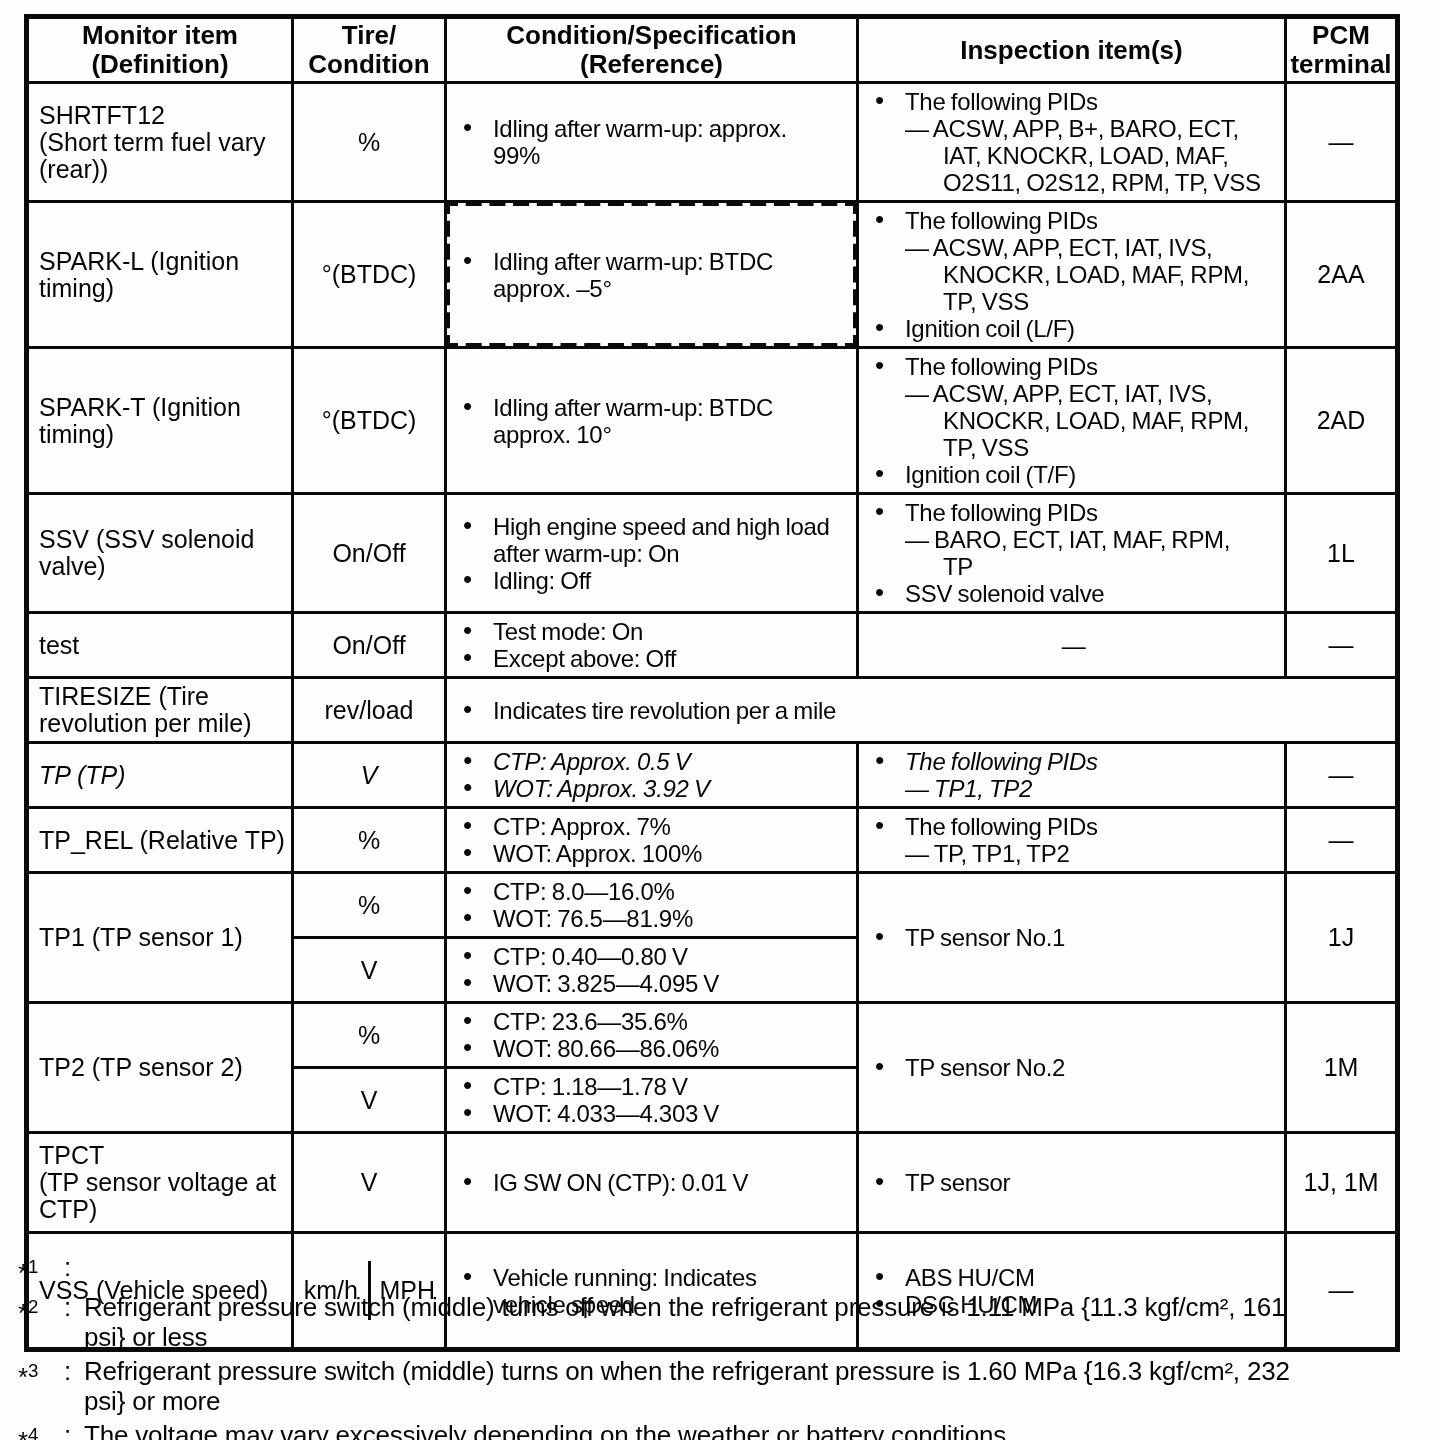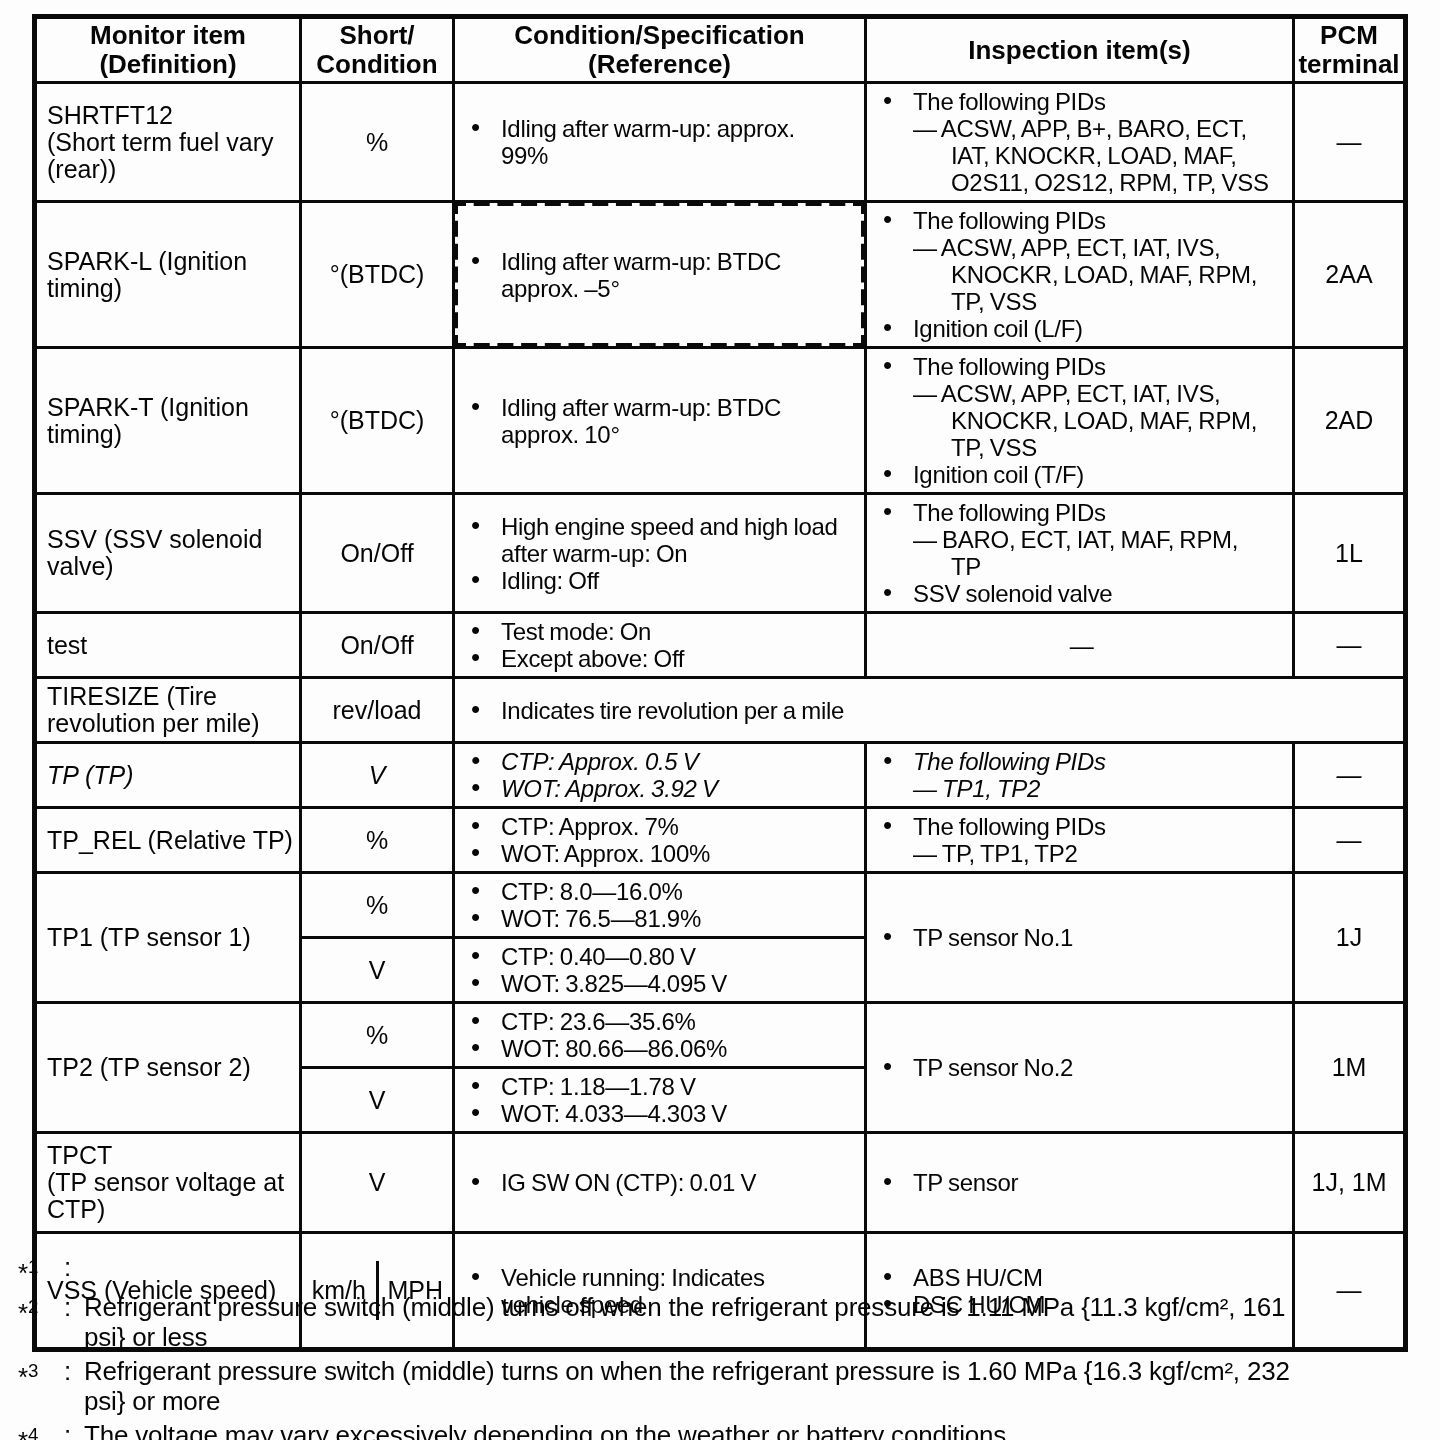--- a/index.html
+++ b/index.html
@@ -2,21 +2,21 @@
 <html><head>
 <meta charset="utf-8">
 <style>
   html,body { margin:0; padding:0; }
   body {
     width:1440px; height:1440px; position:relative;
     background:#fdfdfd; color:#060606;
     font-family:"Liberation Sans","DejaVu Sans",sans-serif;
     overflow:hidden;
   }
-  .page { position:absolute; top:14px; left:32px; }
+  .page { position:absolute; top:14px; left:24px; }
 
   table.spec {
     border-collapse:collapse; table-layout:fixed;
     width:1371px; border:5px solid #0a0a0a;
   }
   th,td {
     border:3px solid #0a0a0a;
     vertical-align:middle;
     padding:4px 6px;
     font-size:25px; line-height:27px;
@@ -82,21 +82,21 @@
       <col style="width:266px">
         <col style="width:153px">
         <col style="width:412px">
         <col style="width:428px">
         <col style="width:112px">
     </colgroup>
     <thead>
       <tr class="h-hdr">
         <th>Monitor item
 (Definition)</th>
-        <th>Short/
+        <th>Tire/
 Condition</th>
         <th>Condition/Specification
 (Reference)</th>
         <th>Inspection item(s)</th>
         <th>PCM
 terminal</th>
       </tr>
     </thead>
     <tbody>
 

